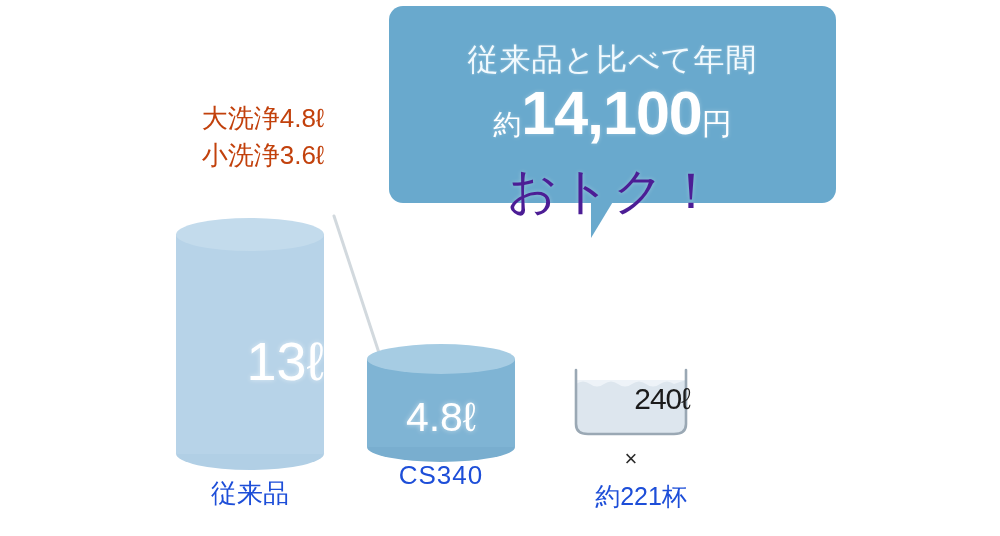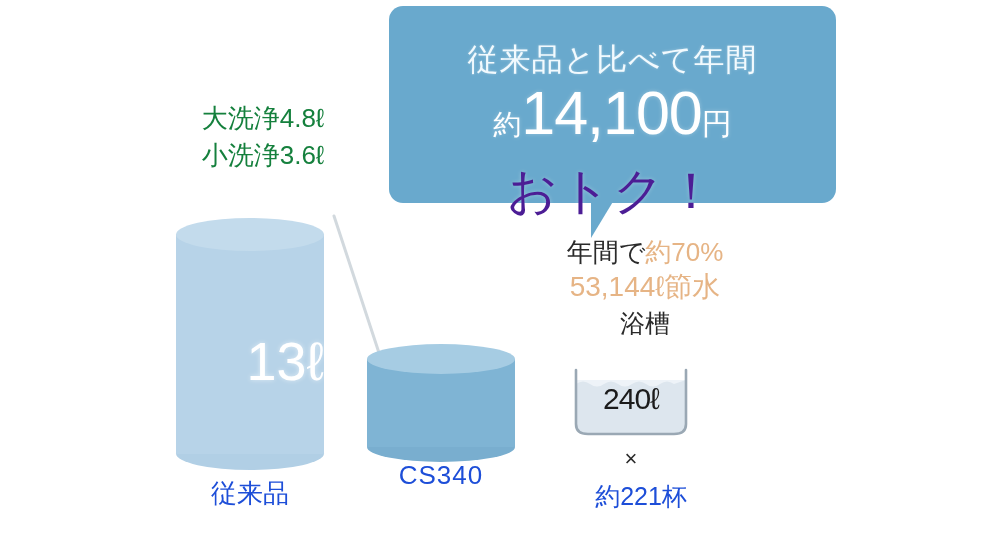--- a/index.html
+++ b/index.html
@@ -48,38 +48,38 @@
     color: #f2fafe;
     text-shadow: 0 0 3px rgba(255,255,255,0.35);
   }
   .bubble-line2 {
     line-height: 62px;
     white-space: nowrap;
     color: #ffffff;
     text-shadow: 0 0 4px rgba(255,255,255,0.30);
   }
   .bubble-line2 .yaku { font-size: 28px; letter-spacing: 0; }
-  .bubble-line2 .big  { font-size: 61px; letter-spacing: -1px; font-weight: 400; margin-top: 8px; }
+  .bubble-line2 .big  { font-size: 61px; letter-spacing: -1px; font-weight: 700; margin-top: 8px; }
   .bubble-line2 .yen  { font-size: 30px; }
   .bubble-line3 {
     font-size: 50px;
     line-height: 62px;
     letter-spacing: 2px;
     color: #4c1d95;
     text-shadow: 0 0 4px rgba(255,255,255,0.30);
   }
 
   
   .wash-specs {
     position: absolute;
     left: 158px;
     top: 100px;
     width: 210px;
     text-align: center;
-    color: #15803d;
+    color: #c2410c;
     font-size: 26px;
     line-height: 37px;
     letter-spacing: 0px;
     white-space: nowrap;
   }
 
   
   .connector {
     position: absolute;
     left: 320px;
@@ -189,21 +189,21 @@
     left: 572px;
     top: 368px;
     width: 118px;
     height: 70px;
   }
   .bathtub-value {
     position: absolute;
     left: 572px;
     top: 382px;
     width: 118px;
-    text-align: center;
+    text-align: right;
     font-size: 30px;
     color: #1b1b1b;
     white-space: nowrap;
     letter-spacing: -1px;
   }
   .times-mark {
     position: absolute;
     left: 572px;
     top: 446px;
     width: 118px;
@@ -240,31 +240,25 @@
     <div class="body"></div>
     <div class="top-ellipse"></div>
   </div>
   <div class="axis-label" style="top:330px;left:176px;width:148px;color:#ffffff;font-size:54px;text-shadow:0 0 5px rgba(255,255,255,0.55);text-align:right;">13ℓ</div>
 
   <div class="cyl" id="cyl-cs340">
     <div class="bottom-ellipse"></div>
     <div class="body"></div>
     <div class="top-ellipse"></div>
   </div>
+  <div class="axis-label" style="top:394px;left:367px;width:148px;color:#ffffff;font-size:41px;text-shadow:0 0 5px rgba(255,255,255,0.55);">4.8ℓ</div>
 
   <div class="axis-label" id="label-legacy">従来品</div>
   <div class="axis-label" id="label-cs340">CS340</div>
 
-  <div class="savings">
-    <div class="savings-line1">
-      <span>年間で</span><span class="pct">約70%</span>
-    </div>
-    <div class="savings-line2">53,144ℓ節水</div>
-    <div class="savings-line3">浴槽</div>
-  </div>
 
   <svg class="bathtub" viewBox="0 0 118 70">
     <defs>
       <clipPath id="tubclip">
         <path d="M4 2 L4 56 Q4 66 16 66 L102 66 Q114 66 114 56 L114 2 Z"></path>
       </clipPath>
     </defs>
     <rect x="4" y="12" width="110" height="54" fill="#dde6ee" clip-path="url(#tubclip)"></rect>
     <path d="M4 16 q7 -5 14 0 q7 5 14 0 q7 -5 14 0 q7 5 14 0 q7 -5 14 0 q7 5 14 0 q7 -5 14 0 L114 12 L4 12 Z" fill="#eef3f8" clip-path="url(#tubclip)"></path>
     <path d="M4 2 L4 56 Q4 66 16 66 L102 66 Q114 66 114 56 L114 2" fill="none" stroke="#9aa8b4" stroke-width="2.6" stroke-linecap="round"></path>

